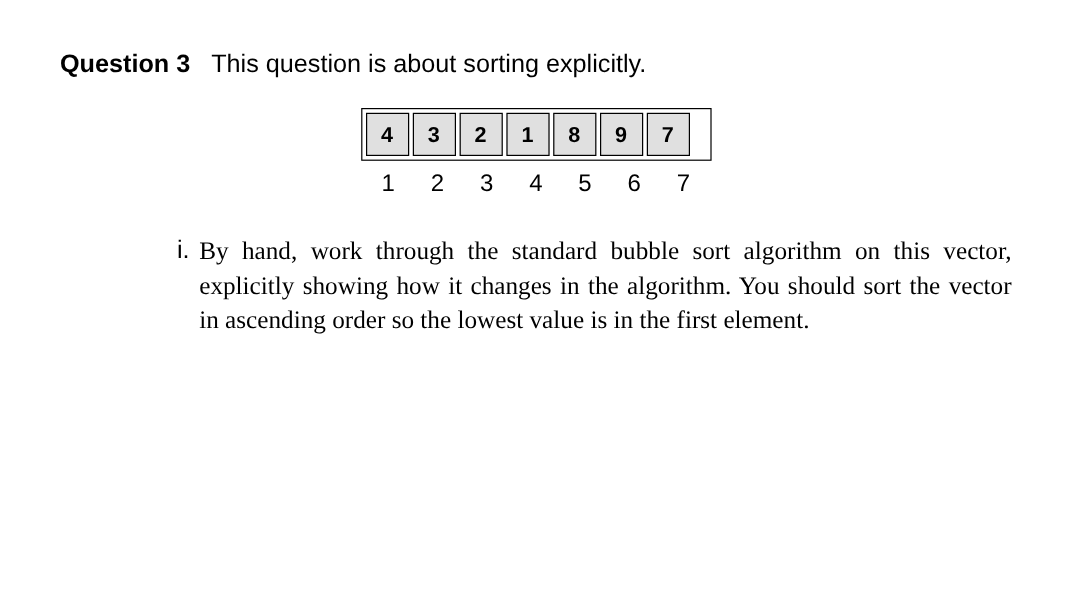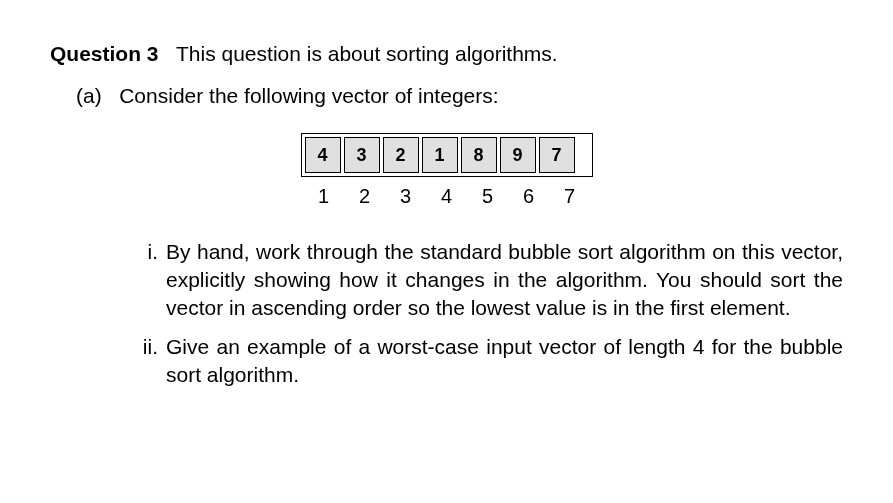--- a/index.html
+++ b/index.html
@@ -87,37 +87,33 @@
     text-align: justify;
   }
   .sub-label {
     width: 26px;
     flex-shrink: 0;
     text-align: right;
     margin-right: 8px;
   }
   .sub-text {
     flex: 1;
+    font-family: Liberation Serif, serif;
   }
 </style>
 </head>
 <body>
 
 <div class="page">
 
   <div class="q-header">
     <span class="q-label">Question 3</span>
-    <span class="q-desc">This question is about sorting algorithms.</span>
+    <span class="q-desc">This question is about sorting explicitly.</span>
   </div>
 
-  <div class="part-a">
-    <span class="part-a-label">(a)</span>
-    <span>&nbsp;</span>
-    <span class="part-a-text">Consider the following vector of integers:</span>
-  </div>
 
   <div class="vector-wrap">
     <div class="vector">
       <div class="cells">
         <div class="cell">4</div>
         <div class="cell">3</div>
         <div class="cell">2</div>
         <div class="cell">1</div>
         <div class="cell">8</div>
         <div class="cell">9</div>
@@ -133,19 +129,15 @@
         <div class="idx">7</div>
       </div>
     </div>
   </div>
 
   <div class="subparts">
     <div class="subpart">
       <div class="sub-label">i.</div>
       <div class="sub-text">By hand, work through the standard bubble sort algorithm on this vector, explicitly showing how it changes in the algorithm. You should sort the vector in ascending order so the lowest value is in the first element.</div>
     </div>
-    <div class="subpart">
-      <div class="sub-label">ii.</div>
-      <div class="sub-text">Give an example of a worst-case input vector of length 4 for the bubble sort algorithm.</div>
-    </div>
   </div>
 
 </div>
 
 </body></html>

